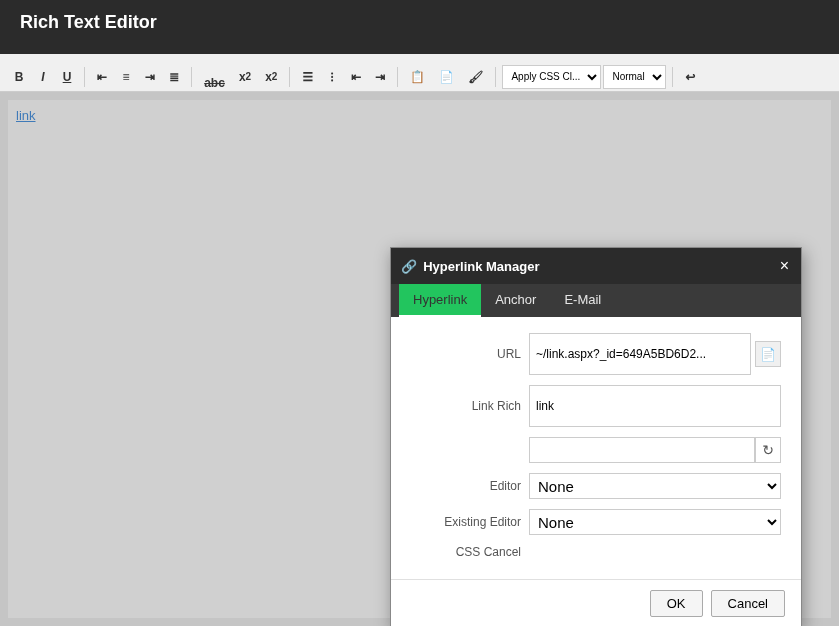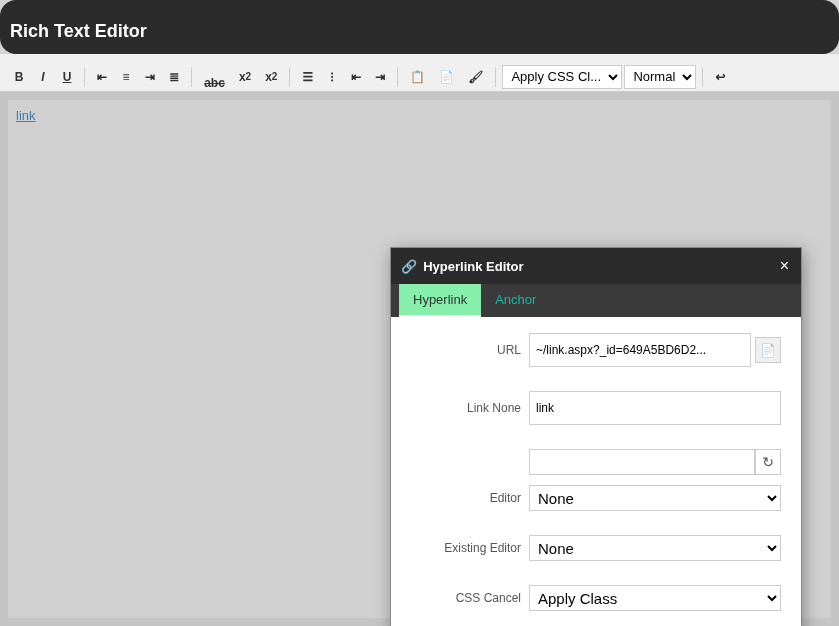--- a/index.html
+++ b/index.html
@@ -2,27 +2,26 @@
 <html><head>
   <meta charset="utf-8">
   <style>
     * { box-sizing: border-box; margin: 0; padding: 0; }
     body { font-family: Arial, sans-serif; font-size: 13px; background: #d4d4d4; width: 839px; height: 626px; overflow: hidden; position: relative; }
 
     
     .header {
       background: #2b2b2b;
       color: #fff;
-      padding: 12px 10px;
+      padding: 12px 20px;
       font-size: 18px;
       font-weight: bold;
       height: 54px;
       display: flex;
-      align-items: flex-end;
-      border-radius: 16px;
+      align-items: flex-start;
     }
 
     
     .toolbar {
       background: #f0f0f0;
       border-bottom: 1px solid #ccc;
       padding: 4px 8px;
       display: flex;
       align-items: center;
       gap: 2px;
@@ -47,21 +46,21 @@
     .toolbar-separator {
       width: 1px;
       height: 20px;
       background: #ccc;
       margin: 0 4px;
     }
     .toolbar-select {
       height: 24px;
       border: 1px solid #ccc;
       background: #fff;
-      font-size: 13px;
+      font-size: 10px;
       padding: 0 4px;
       cursor: pointer;
     }
 
     
     .editor-area {
       background: #e8e8e8;
       height: calc(626px - 54px - 38px);
       padding: 8px;
       position: relative;
@@ -118,52 +117,52 @@
       padding: 0 2px;
     }
     .dialog-tabs {
       background: #3a3a3a;
       display: flex;
       gap: 0;
       padding: 0 8px;
     }
     .dialog-tab {
       padding: 8px 14px;
-      color: #14b8a6;
+      color: #e5e5e5;
       cursor: pointer;
       font-size: 13px;
       border-bottom: 2px solid transparent;
     }
     .dialog-tab.active {
-      background: #86efac;
+      background: #22c55e;
       color: #333;
       border-bottom: 2px solid #fff;
     }
 
     
     .dialog-body {
       padding: 16px 20px 10px 20px;
       background: #fff;
     }
     .form-row {
       display: flex;
       align-items: center;
-      margin-bottom: 24px;
+      margin-bottom: 10px;
       gap: 8px;
     }
     .form-label {
       width: 110px;
       text-align: right;
       color: #555;
       font-size: 12px;
       flex-shrink: 0;
     }
     .form-input {
       flex: 1;
-      height: 34px;
+      height: 42px;
       border: 1px solid #ccc;
       padding: 3px 6px;
       font-size: 12px;
       outline: none;
     }
     .form-select {
       flex: 1;
       height: 26px;
       border: 1px solid #ccc;
       padding: 0 4px;
@@ -282,46 +281,49 @@
     <span style="color:#4a90d9; text-decoration:underline; cursor:pointer;">link</span>
   </div>
 
   <div class="modal-overlay"></div>
 
   <div class="dialog">
 
     <div class="dialog-titlebar">
       <div class="dialog-title-left">
         <span>🔗</span>
-        <span>Hyperlink Editor</span>
+        <span>Hyperlink Manager</span>
       </div>
       <button class="dialog-close-btn">×</button>
     </div>
 
     <div class="dialog-tabs">
       <div class="dialog-tab active">
         <span>Hyperlink</span>
       </div>
       <div class="dialog-tab">
         <span>Anchor</span>
+      </div>
+      <div class="dialog-tab">
+        <span>E-Mail</span>
       </div>
     </div>
 
     <div class="dialog-body">
 
       <div class="form-row">
         <span class="form-label">URL</span>
         <div class="url-row" style="flex:1; display:flex; align-items:center; gap:4px;">
           <input type="text" class="form-input" value="~/link.aspx?_id=649A5BD6D2..." style="flex: 1 1 0%;">
           <button class="icon-btn" title="Browse">📄</button>
         </div>
       </div>
 
       <div class="form-row">
-        <span class="form-label">Link None</span>
+        <span class="form-label">Link Rich</span>
         <input type="text" class="form-input" value="link" style="">
       </div>
 
       <div class="sub-row">
         <div class="sub-row-spacer"></div>
         <input type="text" class="form-input" style="flex: 1 1 0%; height: 26px; border: 1px solid rgb(204, 204, 204); padding: 0px 6px;">
         <button class="refresh-btn">↻</button>
       </div>
 
       <div class="form-row">
@@ -338,23 +340,20 @@
       <div class="form-row">
         <span class="form-label">Existing Editor</span>
         <select class="form-select">
           <option>None</option>
         </select>
       </div>
 
 
       <div class="form-row">
         <span class="form-label">CSS Cancel</span>
-        <select class="form-select">
-          <option>Apply Class</option>
-        </select>
       </div>
     </div>
 
     <div class="dialog-footer">
       <button class="footer-btn ok-btn">OK</button>
       <button class="footer-btn">Cancel</button>
     </div>
   </div>
 </div>
 

